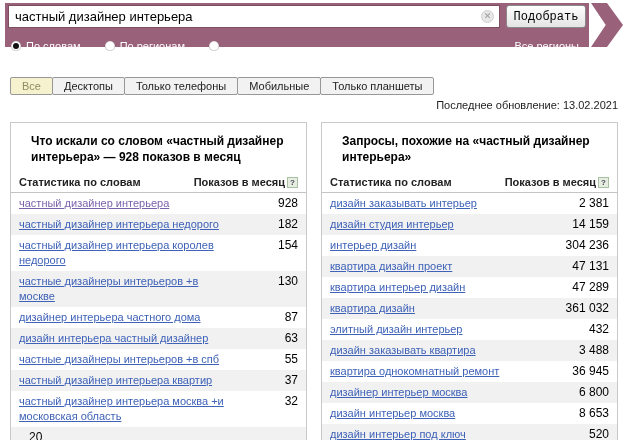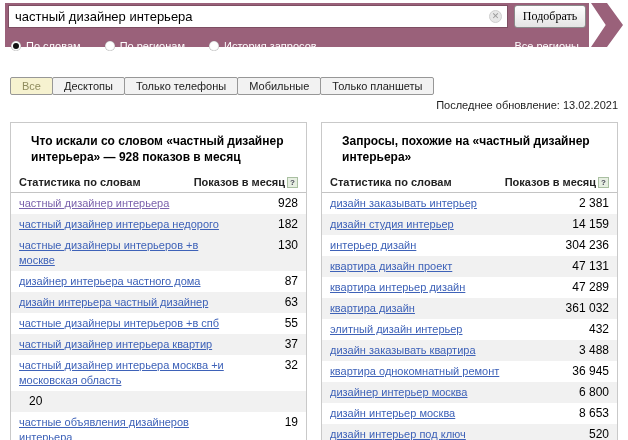--- a/index.html
+++ b/index.html
@@ -12,24 +12,24 @@
                background:#9A617A; padding:2px 3px; }
   .input-row { display:flex; height:23px; }
   .input-wrap { position:relative; flex:1; }
   .search-input { width:100%; height:23px; border:1px solid #7d4e62;
                   font-size:13px; padding:2px 24px 2px 6px;
                   font-family:"Liberation Sans", sans-serif; }
   .clear-icon { position:absolute; right:6px; top:5px; width:13px; height:13px;
                 border-radius:50%; background:#e7e7e7; border:1px solid #cfcfcf;
                 color:#9a9a9a; font-size:9px; line-height:11px; text-align:center;
                 cursor:pointer; }
-  .submit-btn { margin-left:6px; width:72px; height:23px;
+  .submit-btn { margin-left:6px; width:80px; height:23px;
                 background:linear-gradient(#fefefe,#e4e4e4);
                 border:1px solid #8a8a8a; border-radius:3px; font-size:12px;
-                cursor:pointer; font-family:Liberation Serif, serif; }
+                cursor:pointer; font-family:Liberation Mono, monospace; }
   .mode-row { display:flex; align-items:center; height:33px; margin-top:1px;
               color:#fff; font-size:11px; padding:8px 3px; }
   .radio { display:flex; align-items:center; margin-right:24px; cursor:pointer; }
   .radio-dot { width:10px; height:10px; border-radius:50%; background:#fff;
                position:relative; margin-right:5px; box-shadow:inset 0 0 1px #555; }
   .radio.checked .radio-dot::after { content:""; position:absolute; left:2px; top:2px;
                right:2px; bottom:2px; background:#111; border-radius:50%; }
   .regions-link { margin-left:auto; color:#fff; text-decoration:underline;
                   cursor:pointer; margin-right:4px; }
   .band-arrow { position:absolute; right:0; top:0; width:32px; height:100%;
@@ -83,21 +83,20 @@
           <span>По словам</span>
         </span>
 
         <span class="radio">
           <span class="radio-dot"></span>
           <span>По регионам</span>
         </span>
 
         <span class="radio">
           <span class="radio-dot"></span>
-          <span>История запросов</span>
         </span>
       <span class="regions-link">Все регионы</span>
     </div>
   </div>
   <div class="band-arrow"></div>
 </div>
 
 <div class="tabs-row">
 
     <span class="tab active">
@@ -138,20 +137,24 @@
         <div class="row visited">
           <a class="kw" href="#">частный дизайнер интерьера</a>
           <span class="count">928</span>
         </div>
 
         <div class="row alt">
           <a class="kw" href="#">частный дизайнер интерьера недорого</a>
           <span class="count">182</span>
         </div>
 
+        <div class="row">
+          <a class="kw" href="#">частный дизайнер интерьера королев недорого</a>
+          <span class="count">154</span>
+        </div>
 
         <div class="row alt">
           <a class="kw" href="#">частные дизайнеры интерьеров +в москве</a>
           <span class="count">130</span>
         </div>
 
         <div class="row">
           <a class="kw" href="#">дизайнер интерьера частного дома</a>
           <span class="count">87</span>
         </div>

